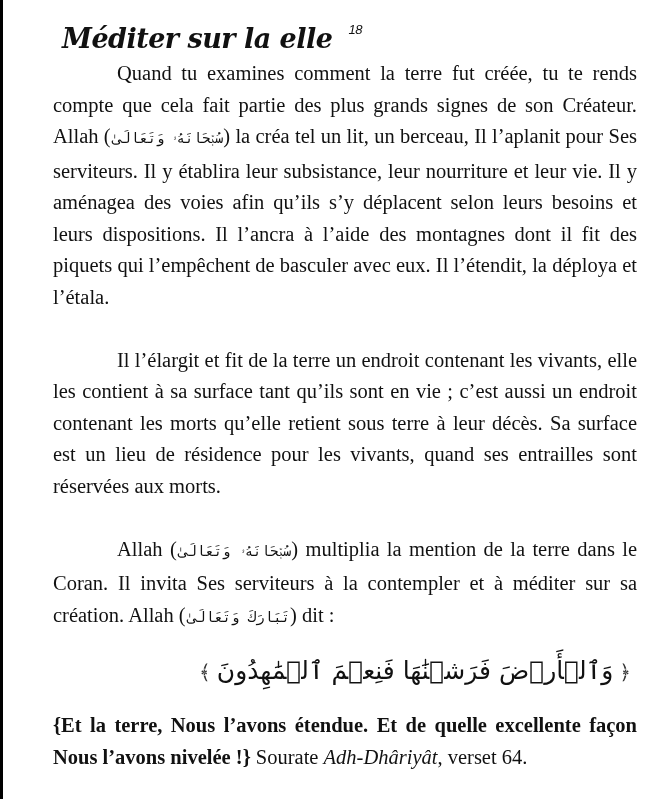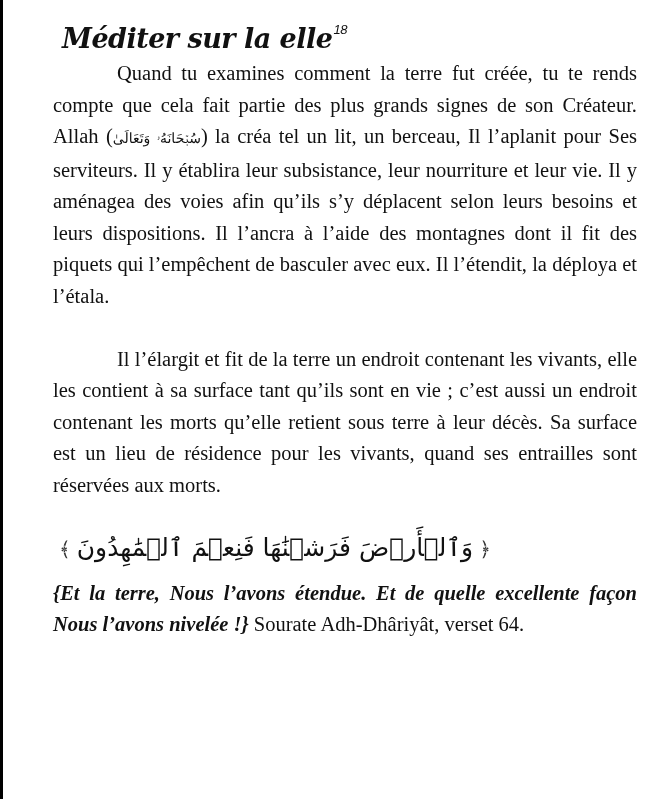--- a/index.html
+++ b/index.html
@@ -33,78 +33,79 @@
       font-size: 27px;
       letter-spacing: -0.5px;
       color: #111111;
     }
     .page-title sup {
       font-family: "Liberation Sans", sans-serif;
       font-style: italic;
       font-weight: normal;
       font-size: 13px;
       vertical-align: 14px;
-      margin-left: 1px;
+      margin-left: 16px;
     }
     .content {
       position: absolute;
       left: 53px;
       top: 58px;
       width: 584px;
       font-size: 20.5px;
       line-height: 31.5px;
     }
     .para {
       text-align: justify;
       text-indent: 64px;
       margin: 0 0 31.5px 0;
     }
     .arabic-inline {
-      font-family: Liberation Sans, sans-serif;
+      font-family: Liberation Mono, monospace;
       font-size: 14px;
       direction: rtl;
       unicode-bidi: isolate;
     }
     .verse {
-      text-align: left;
+      text-align: right;
       font-family: "DejaVu Sans", sans-serif;
       font-size: 25px;
       direction: rtl;
-      margin: 0 0 14px 0;
-      line-height: 30px;
+      margin: 13px 0 14px 0;
+      line-height: 48px;
     }
     .verse-bracket {
       font-size: 20px;
       color: #333333;
       margin: 0 6px;
     }
     .translation {
       text-align: justify;
       margin: 0;
     }
     .translation .quote {
-      font-style: italic;
       font-weight: bold;
     }
     .translation .surah {
+      font-style: italic;
     }
   </style>
 </head>
 <body>
 
 <div class="left-border"></div>
 
 <h1 class="page-title"><span>Méditer sur la elle</span><sup>18</sup></h1>
 
 <div class="content">
 
   <p class="para"><span>Quand tu examines comment la terre fut créée, tu te rends compte que cela fait partie des plus grands signes de son Créateur. Allah (</span><span class="arabic-inline">سُبۡحَانَهُۥ وَتَعَالَىٰ</span><span>) la créa tel un lit, un berceau, Il l’aplanit pour Ses serviteurs. Il y établira leur subsistance, leur nourriture et leur vie. Il y aménagea des voies afin qu’ils s’y déplacent selon leurs besoins et leurs dispositions. Il l’ancra à l’aide des montagnes dont il fit des piquets qui l’empêchent de basculer avec eux. Il l’étendit, la déploya et l’étala.</span></p>
 
   <p class="para">Il l’élargit et fit de la terre un endroit contenant les vivants, elle les contient à sa surface tant qu’ils sont en vie ; c’est aussi un endroit contenant les morts qu’elle retient sous terre à leur décès. Sa surface est un lieu de résidence pour les vivants, quand ses entrailles sont réservées aux morts.</p>
 
+  <p class="para" style="margin-bottom:0;"><span>Allah (</span><span class="arabic-inline">سُبۡحَانَهُۥ وَتَعَالَىٰ</span><span>) multiplia la mention de la terre dans le Coran. Il invita Ses serviteurs à la contempler et à méditer sur sa création. Allah (</span><span class="arabic-inline">تَبَارَكَ وَتَعَالَىٰ</span><span>) dit :</span></p>
 
   <div class="verse">
     <span class="verse-bracket">﴿</span><span>وَٱلۡأَرۡضَ فَرَشۡنَٰهَا فَنِعۡمَ ٱلۡمَٰهِدُونَ</span><span class="verse-bracket">﴾</span>
   </div>
 
   <p class="translation"><span class="quote">{Et la terre, Nous l’avons étendue. Et de quelle excellente façon Nous l’avons nivelée !}</span><span> Sourate </span><span class="surah">Adh-Dhâriyât</span><span>, verset 64.</span></p>
 
 </div>
 
 </body></html>

